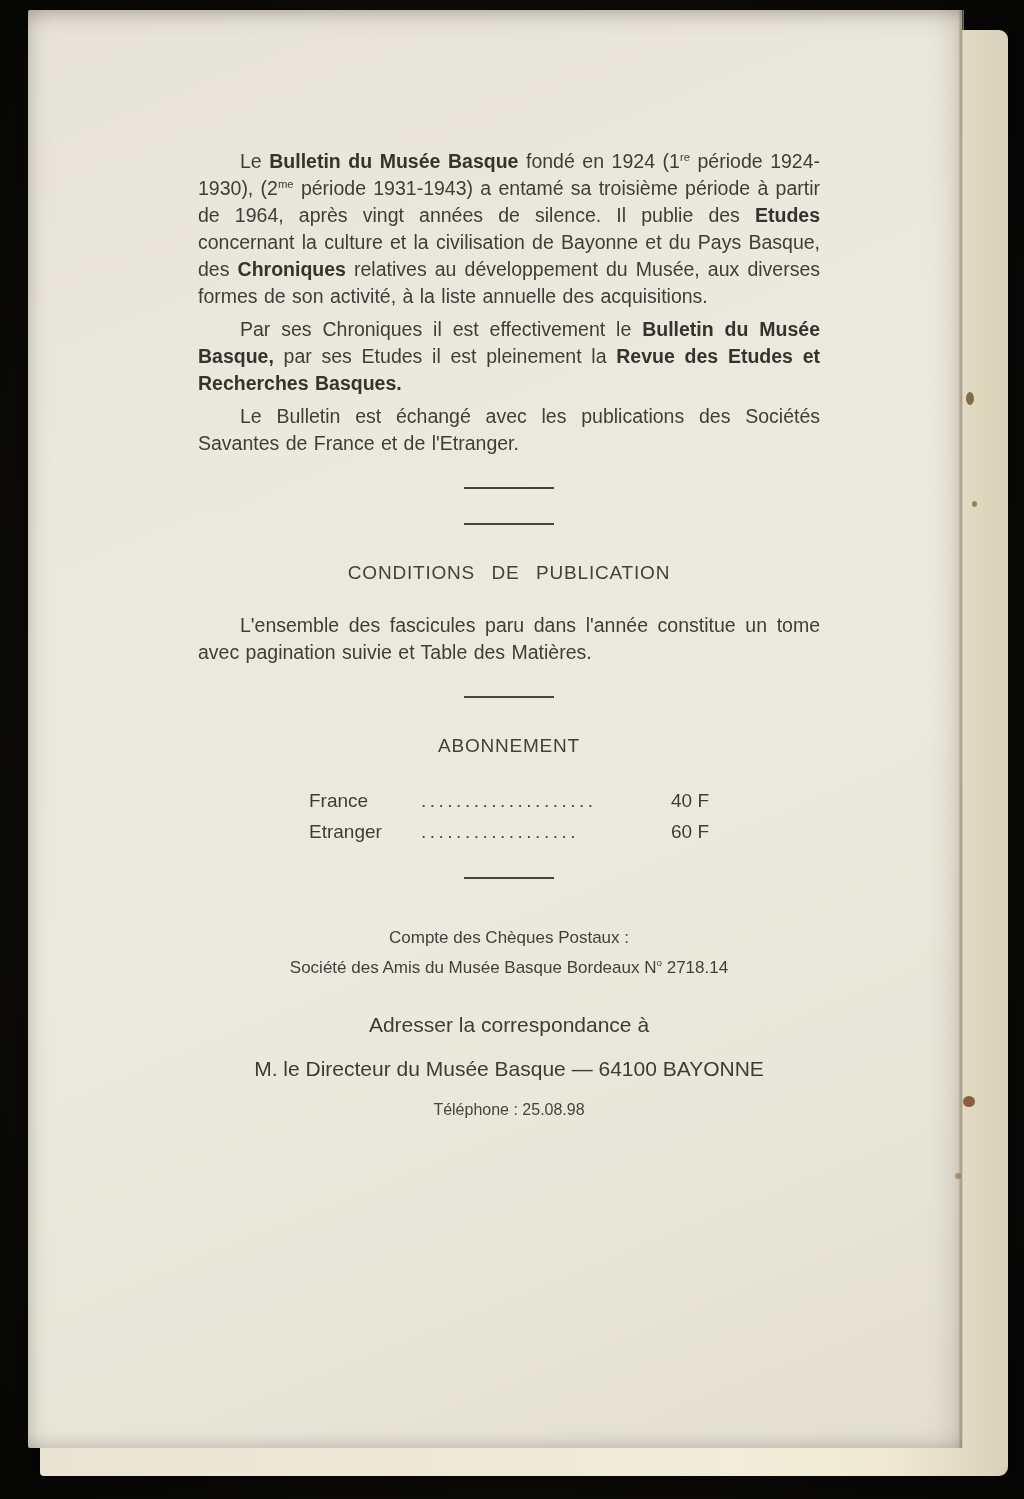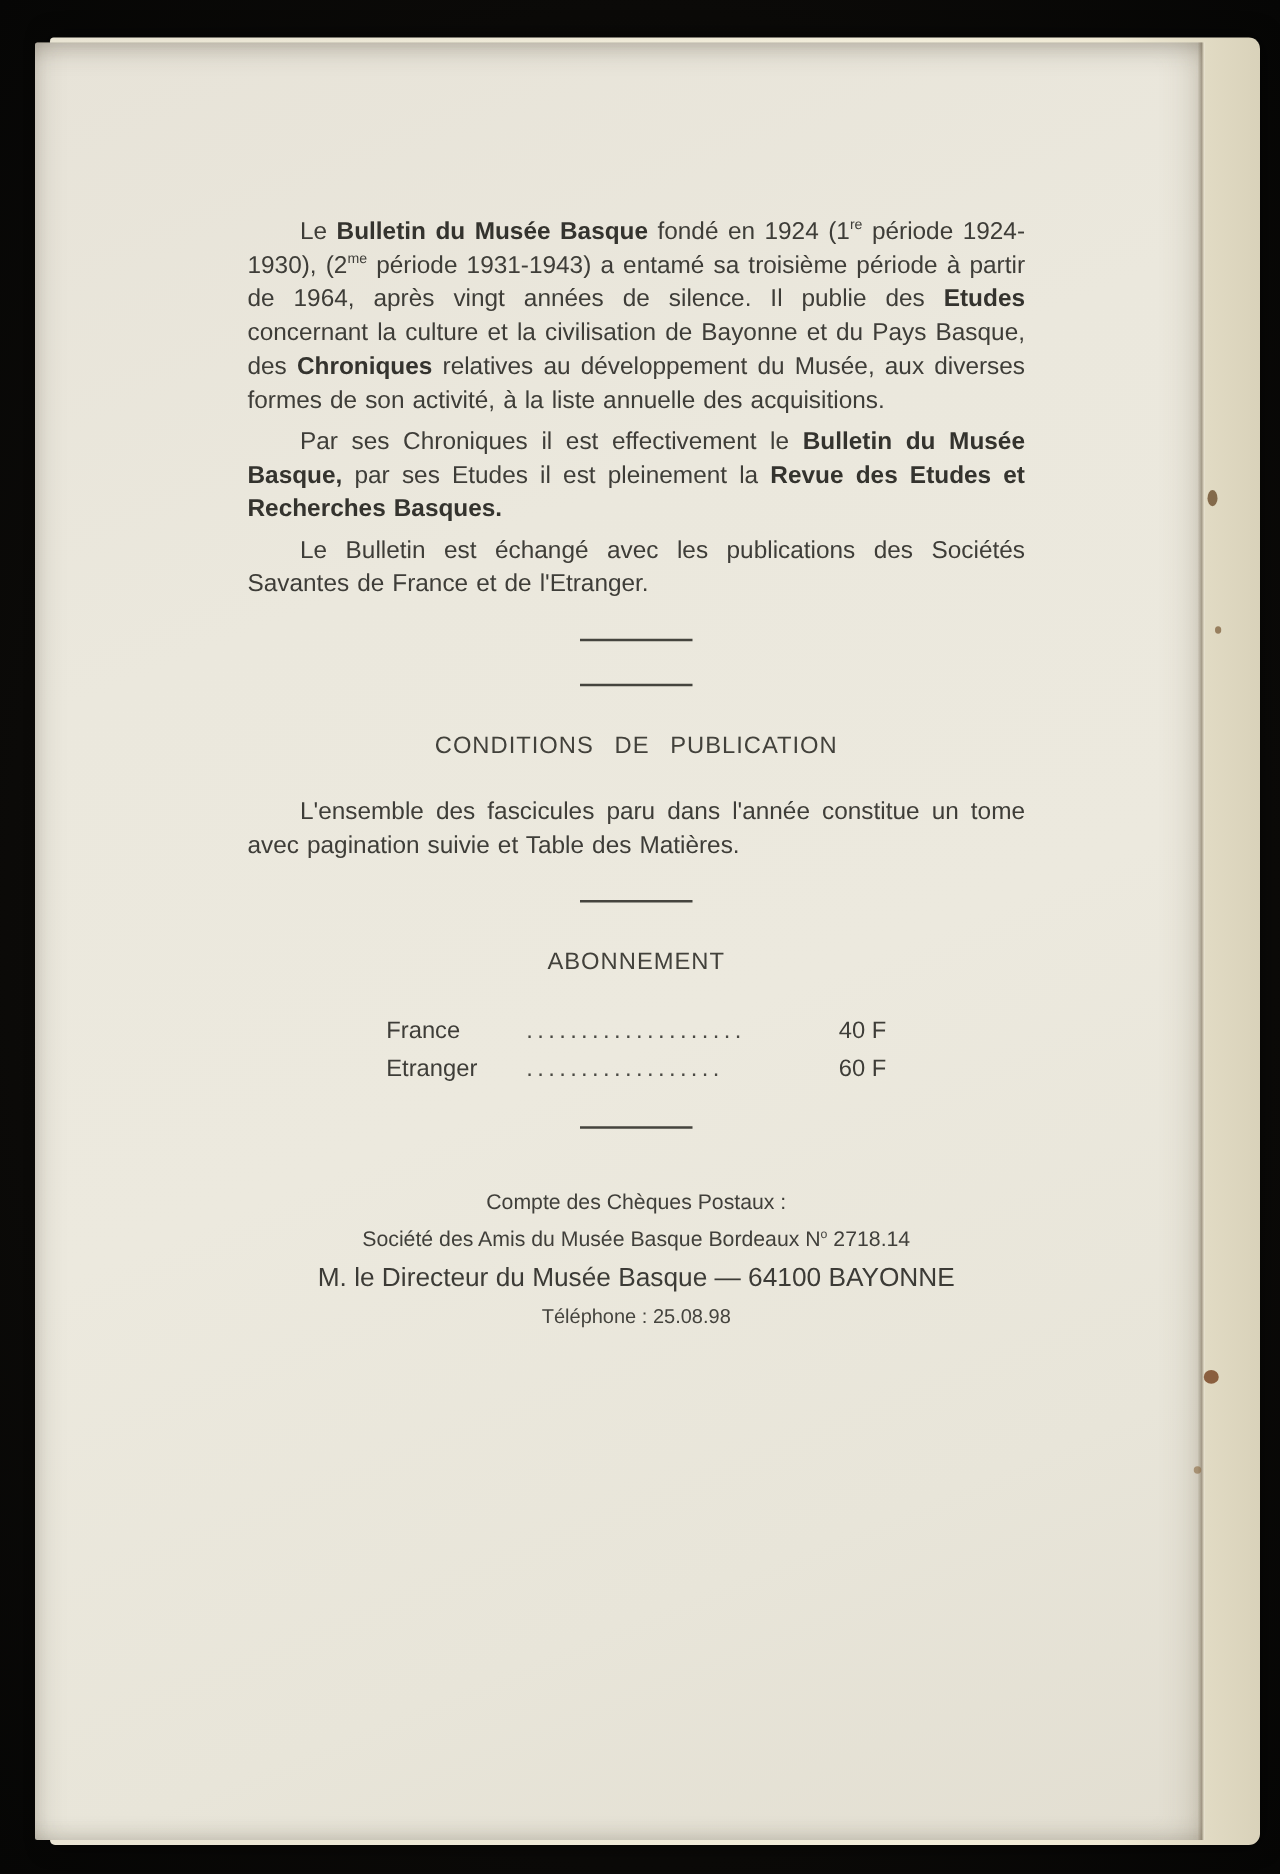--- a/index.html
+++ b/index.html
@@ -25,21 +25,21 @@
     width: 968px;
     height: 1446px;
     background: linear-gradient(90deg, #e9e4d3 0%, #f2edda 72%, #efe9d4 88%, #d9d2ba 100%);
     border-radius: 3px 9px 9px 4px;
     box-shadow: 0 0 18px rgba(0,0,0,0.65);
   }
   
   .page {
     position: absolute;
     left: 28px;
-    top: 34px;
+    top: 10px;
     width: 934px;
     height: 1438px;
     background:
       linear-gradient(158deg, #e7e3d8 0%, #ebe8dd 30%, #ece9de 55%, #e8e5d9 80%, #e2ded1 100%);
     border-radius: 2px 0 0 2px;
     box-shadow:
       inset 0 16px 22px -14px rgba(70,60,45,0.35),
       inset 16px 0 26px -18px rgba(70,60,45,0.28),
       inset 0 -14px 20px -14px rgba(70,60,45,0.22),
       inset -20px 0 30px -16px rgba(110,95,70,0.30);
@@ -117,21 +117,21 @@
     margin: 0;
     color: #403f3a;
   }
   .corr-line1 {
     margin: 26px 0 0 0;
     font-size: 21px;
     line-height: 32px;
     color: #3c3b36;
   }
   .corr-line2 {
-    margin: 0;
+    margin: 12px;
     font-size: 21px;
     line-height: 32px;
     color: #3c3b36;
   }
   .phone-line {
     margin: 2px 0 0 0;
     font-size: 16px;
     line-height: 26px;
     color: #45443e;
   }
@@ -174,20 +174,21 @@
           <span class="sub-leader">..................</span>
           <span class="sub-price">60 F</span>
         </div>
       </div>
 
       <div class="rule"></div>
 
       <div class="footer">
         <p class="cheques-line">Compte des Chèques Postaux :</p>
         <p class="cheques-line"><span>Société des Amis du Musée Basque Bordeaux N</span><sup>o</sup><span> 2718.14</span></p>
+        <p class="corr-line1">Adresser la correspondance à</p>
         <p class="corr-line2">M. le Directeur du Musée Basque — 64100 BAYONNE</p>
         <p class="phone-line">Téléphone : 25.08.98</p>
       </div>
 
     </div>
 
     <div class="crease"></div>
   </div>
 
   <div class="stain stain1"></div>

